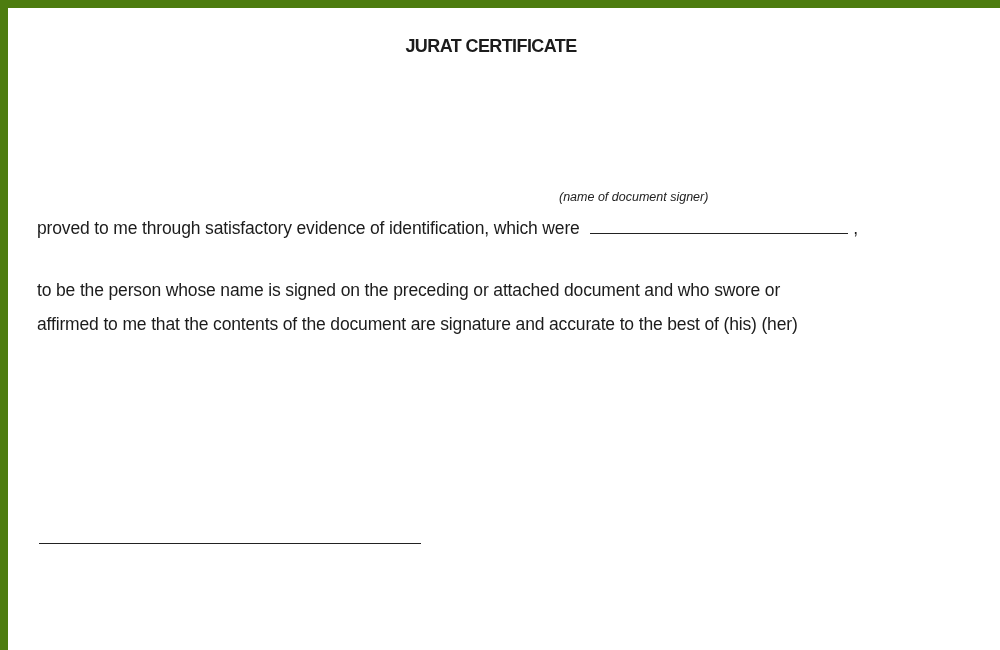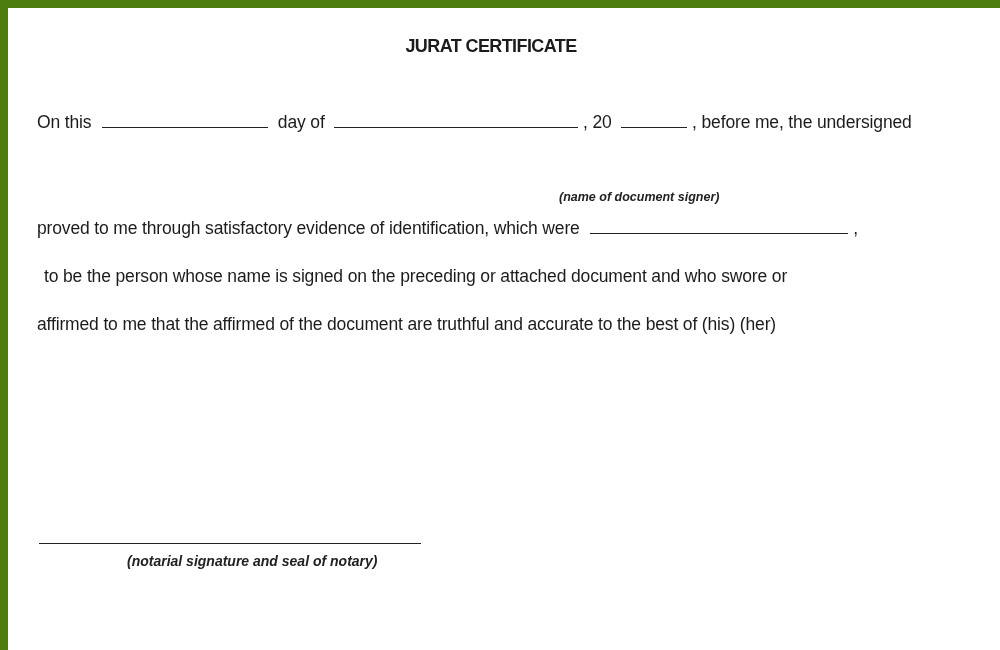--- a/index.html
+++ b/index.html
@@ -15,55 +15,45 @@
   }
   .line {
     position: absolute; left: 29px; font-size: 17.5px; white-space: nowrap;
     letter-spacing: -0.15px; height: 24px; line-height: 24px;
   }
   .line span { display: inline-block; vertical-align: baseline; }
   .blank {
     display: inline-block; border-bottom: 1.3px solid #222; height: 16px; vertical-align: baseline;
   }
   .caption {
-    position: absolute; font-style: italic; font-size: 12.5px; color: #222; white-space: nowrap; font-weight: bold;
+    position: absolute; font-style: italic; font-size: 12.5px; color: #222; white-space: nowrap;
   }
   .sigline {
     position: absolute; left: 31px; top: 535px; width: 382px; border-top: 1.4px solid #222;
   }
   .commission {
     position: absolute; left: 30px; top: 588px; font-size: 14.5px; white-space: nowrap; letter-spacing: -0.3px;
   }
 </style>
 </head>
 <body>
 
 <div class="page">
 
   <div class="title">JURAT CERTIFICATE</div>
 
-  <div class="line" style="top:102px;">
-    <span>On this</span>
-    <span class="blank" style="width:166px; margin-left:6px; margin-right:5px;"></span>
-    <span>day of</span>
-    <span class="blank" style="width:244px; margin-left:5px;"></span>
-    <span>, 20</span>
-    <span class="blank" style="width:66px; margin-left:5px;"></span>
-    <span>, before me, the undersigned</span>
-  </div>
 
 
   <div class="caption" style="left:551px; top:182px;">(name of document signer)</div>
 
   <div class="line" style="top:208px;text-align:right;">
     <span>proved to me through satisfactory evidence of identification, which were</span>
     <span class="blank" style="width:258px; margin-left:6px;"></span>
     <span>,</span>
   </div>
 
-  <div class="line" style="top:256px;margin-left:7px;">to be the person whose name is signed on the preceding or attached document and who swore or</div>
-  <div class="line" style="top:304px;">affirmed to me that the affirmed of the document are truthful and accurate to the best of (his) (her)</div>
+  <div class="line" style="top:270px;">to be the person whose name is signed on the preceding or attached document and who swore or</div>
+  <div class="line" style="top:304px;">affirmed to me that the contents of the document are signature and accurate to the best of (his) (her)</div>
 
   <div class="sigline"></div>
-  <div class="caption" style="left:119px; top:545px; font-size:14px;">(notarial signature and seal of notary)</div>
 
 
 </div>
 
 </body></html>

